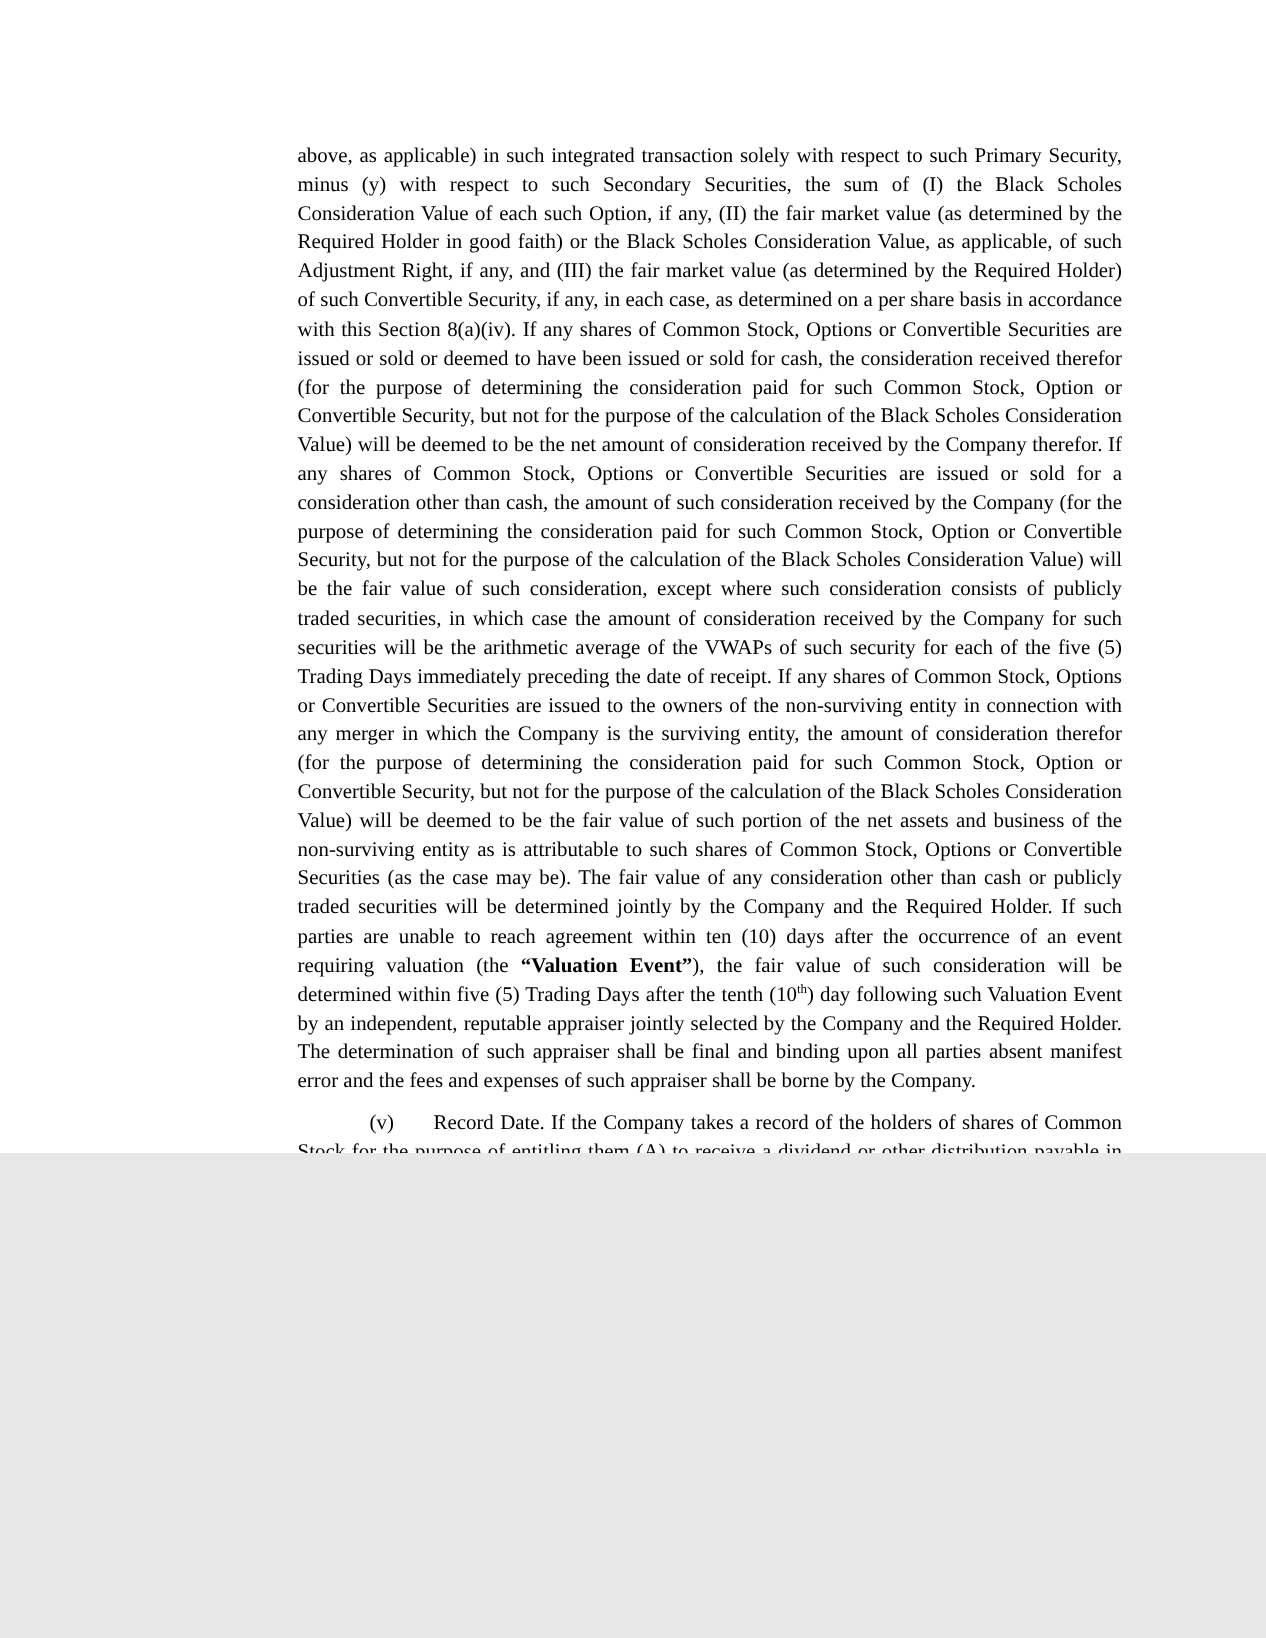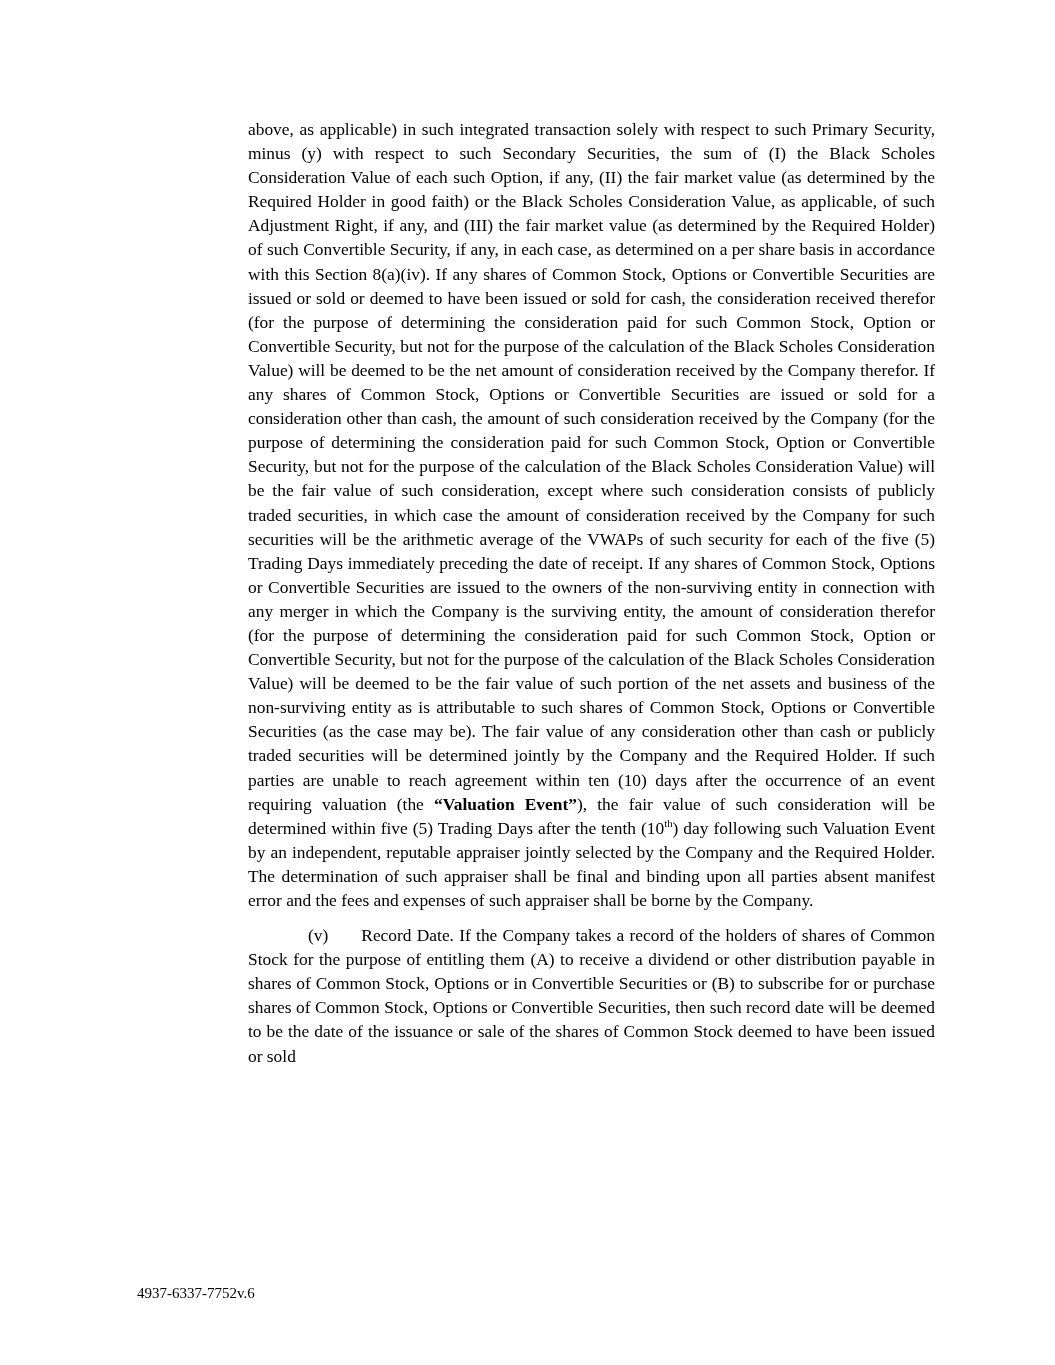--- a/index.html
+++ b/index.html
@@ -3,21 +3,21 @@
 <meta charset="utf-8">
 <style>
   html, body {
     margin: 0;
     padding: 0;
     background: #e8e8e8;
   }
   .page {
     position: relative;
     width: 1055px;
-    height: 1365px;
+    height: 961px;
     background: #ffffff;
     font-family: "Liberation Serif", "DejaVu Serif", serif;
     color: #000000;
     overflow: hidden;
   }
   .body-text {
     position: absolute;
     left: 248px;
     top: 117px;
     width: 687px;

